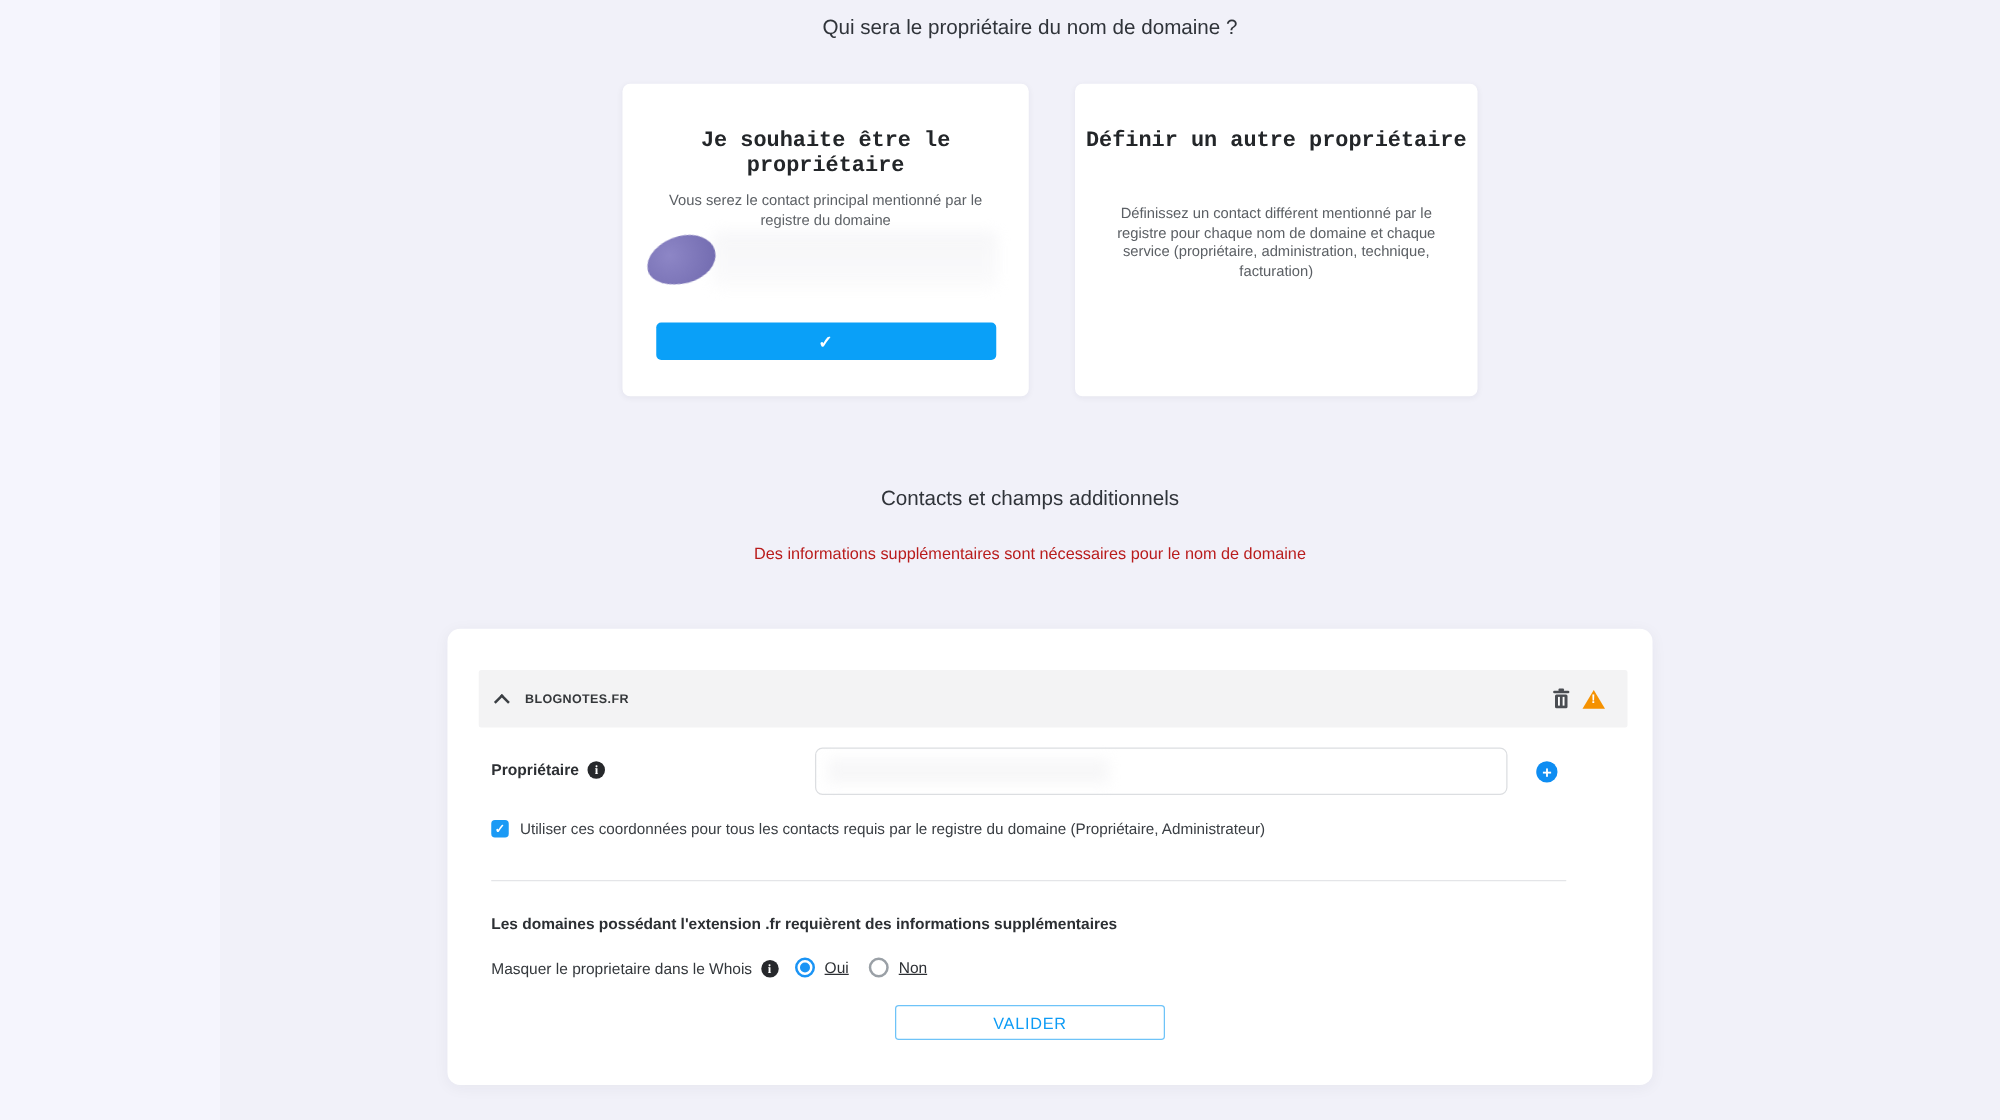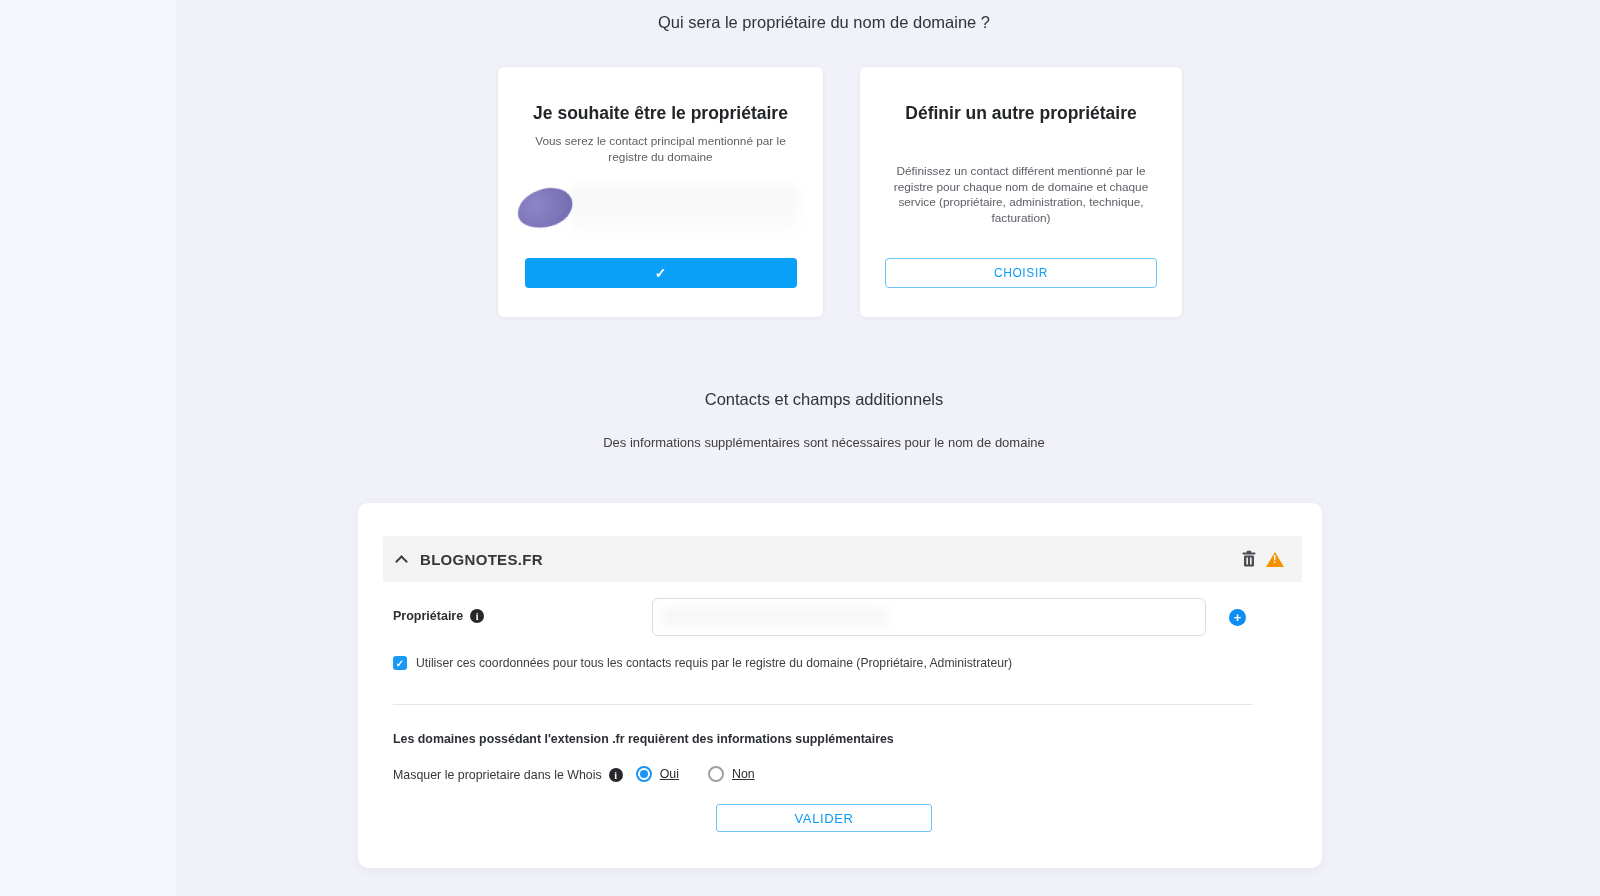--- a/index.html
+++ b/index.html
@@ -22,21 +22,21 @@
     text-align: center; font-size: 16.5px; font-weight: 500; color: #30343a;
   }
   .card {
     position: absolute; top: 67px; height: 250px; background: #ffffff;
     border-radius: 6px; box-shadow: 0 1px 5px rgba(30,30,60,.06);
   }
   .card-self  { left: 498px; width: 325px; }
   .card-other { left: 860px; width: 322px; }
   .card-title {
     margin-top: 36px; text-align: center;
-    font-size: 17.5px; font-weight: 700; color: #232629;
+    font-size: 17.5px; font-weight: 700; color: #232629; font-family: Liberation Mono, monospace;
   }
   .card-desc {
     margin: 10px auto 0; width: 258px; text-align: center;
     font-size: 11.8px; line-height: 1.32; color: #5c6065;
   }
   .card-other .card-desc { margin-top: 40px; width: 268px; }
   .avatar-blob {
     position: absolute; left: 19px; top: 122px; width: 56px; height: 38px;
     background: radial-gradient(circle at 35% 35%, #8d86c6, #6f68ad);
     border-radius: 55% 45% 48% 52% / 55% 48% 52% 45%;
@@ -65,41 +65,41 @@
     font-family: "Liberation Sans", sans-serif; cursor: pointer;
   }
 
   
   .s2-title {
     position: absolute; top: 390px; left: 48px; width: 1552px;
     text-align: center; font-size: 16.5px; font-weight: 400; color: #30343a;
   }
   .error-msg {
     position: absolute; top: 435px; left: 48px; width: 1552px;
-    text-align: center; font-size: 13px; font-weight: 500; color: #404040;
+    text-align: center; font-size: 13px; font-weight: 500; color: #b91c1c;
   }
 
   
   .panel {
     position: absolute; left: 358px; top: 503px; width: 964px; height: 365px;
     background: #ffffff; border-radius: 10px;
     box-shadow: 0 2px 12px rgba(30,30,60,.05);
   }
   .panel-header {
     position: absolute; left: 25px; top: 33px; width: 919px; height: 46px;
     background: #f3f3f4; border-radius: 2px;
     display: flex; align-items: center;
   }
   .chev-up {
     width: 9px; height: 9px; margin-left: 14px; margin-top: 5px;
     border-left: 2px solid #3a3e43; border-top: 2px solid #3a3e43;
     transform: rotate(45deg); cursor: pointer;
   }
   .domain-name {
-    margin-left: 14px; font-size: 15px; font-weight: 600;
+    margin-left: 14px; font-size: 10px; font-weight: 600;
     letter-spacing: .3px; color: #34373a;
   }
   .header-icons { margin-left: auto; margin-right: 18px; display: flex; align-items: center; gap: 9px; }
   .trash-btn { width: 16px; height: 18px; cursor: pointer; display: flex; }
   .warn-tri {
     width: 0; height: 0; position: relative; cursor: default;
     border-left: 9px solid transparent; border-right: 9px solid transparent;
     border-bottom: 15px solid #f59100;
   }
   .warn-tri span {
@@ -157,21 +157,21 @@
     font-size: 12.4px; font-weight: 700; color: #2c2f33;
   }
 
   .whois-row {
     position: absolute; left: 35px; top: 263px;
     display: flex; align-items: flex-end;
   }
   .whois-label { font-size: 12.4px; color: #34383c; margin-right: 7px; }
   .radio-group { display: flex; align-items: center; margin-left: 13px; }
   .radio-item { display: flex; align-items: center; cursor: pointer; }
-  .radio-item + .radio-item { margin-left: 29px; }
+  .radio-item + .radio-item { margin-left: 16px; }
   .radio-circle {
     width: 16px; height: 16px; border-radius: 50%;
     border: 2px solid #9aa0a6; background: #ffffff;
     display: flex; align-items: center; justify-content: center;
   }
   .radio-circle.selected { border-color: #1a94f5; }
   .radio-circle.selected::after {
     content: ""; width: 8px; height: 8px; border-radius: 50%; background: #1a94f5;
   }
   .radio-label { font-size: 12.4px; color: #2c2f33; margin-left: 8px; text-decoration: underline; }
@@ -197,21 +197,20 @@
   <div class="redacted-band"></div>
   <div class="avatar-blob"></div>
   <button class="btn-primary">
     <span>✓</span>
   </button>
 </div>
 
 <div class="card card-other">
   <div class="card-title">Définir un autre propriétaire</div>
   <div class="card-desc">Définissez un contact différent mentionné par le registre pour chaque nom de domaine et chaque service (propriétaire, administration, technique, facturation)</div>
-  <button class="btn-outline">CHOISIR</button>
 </div>
 
 <div class="s2-title">Contacts et champs additionnels</div>
 <div class="error-msg">Des informations supplémentaires sont nécessaires pour le nom de domaine</div>
 
 <div class="panel">
 
   <div class="panel-header">
     <span class="chev-up"></span>
     <span class="domain-name">BLOGNOTES.FR</span>

